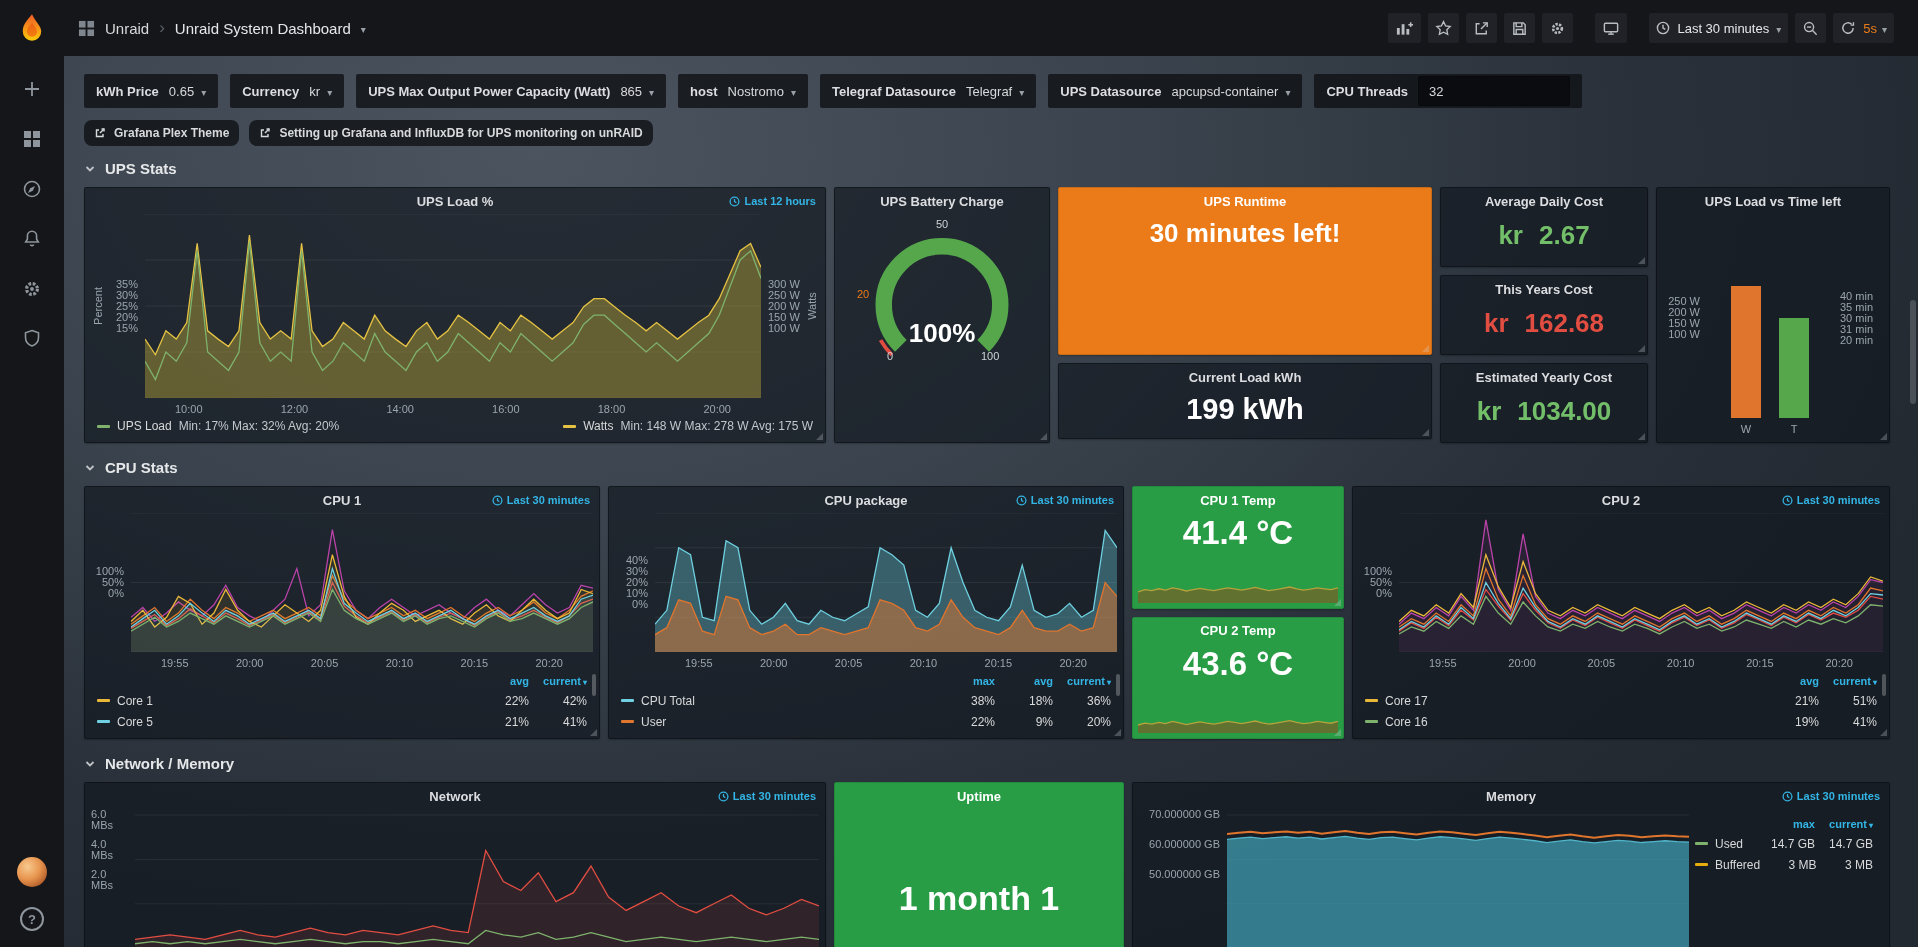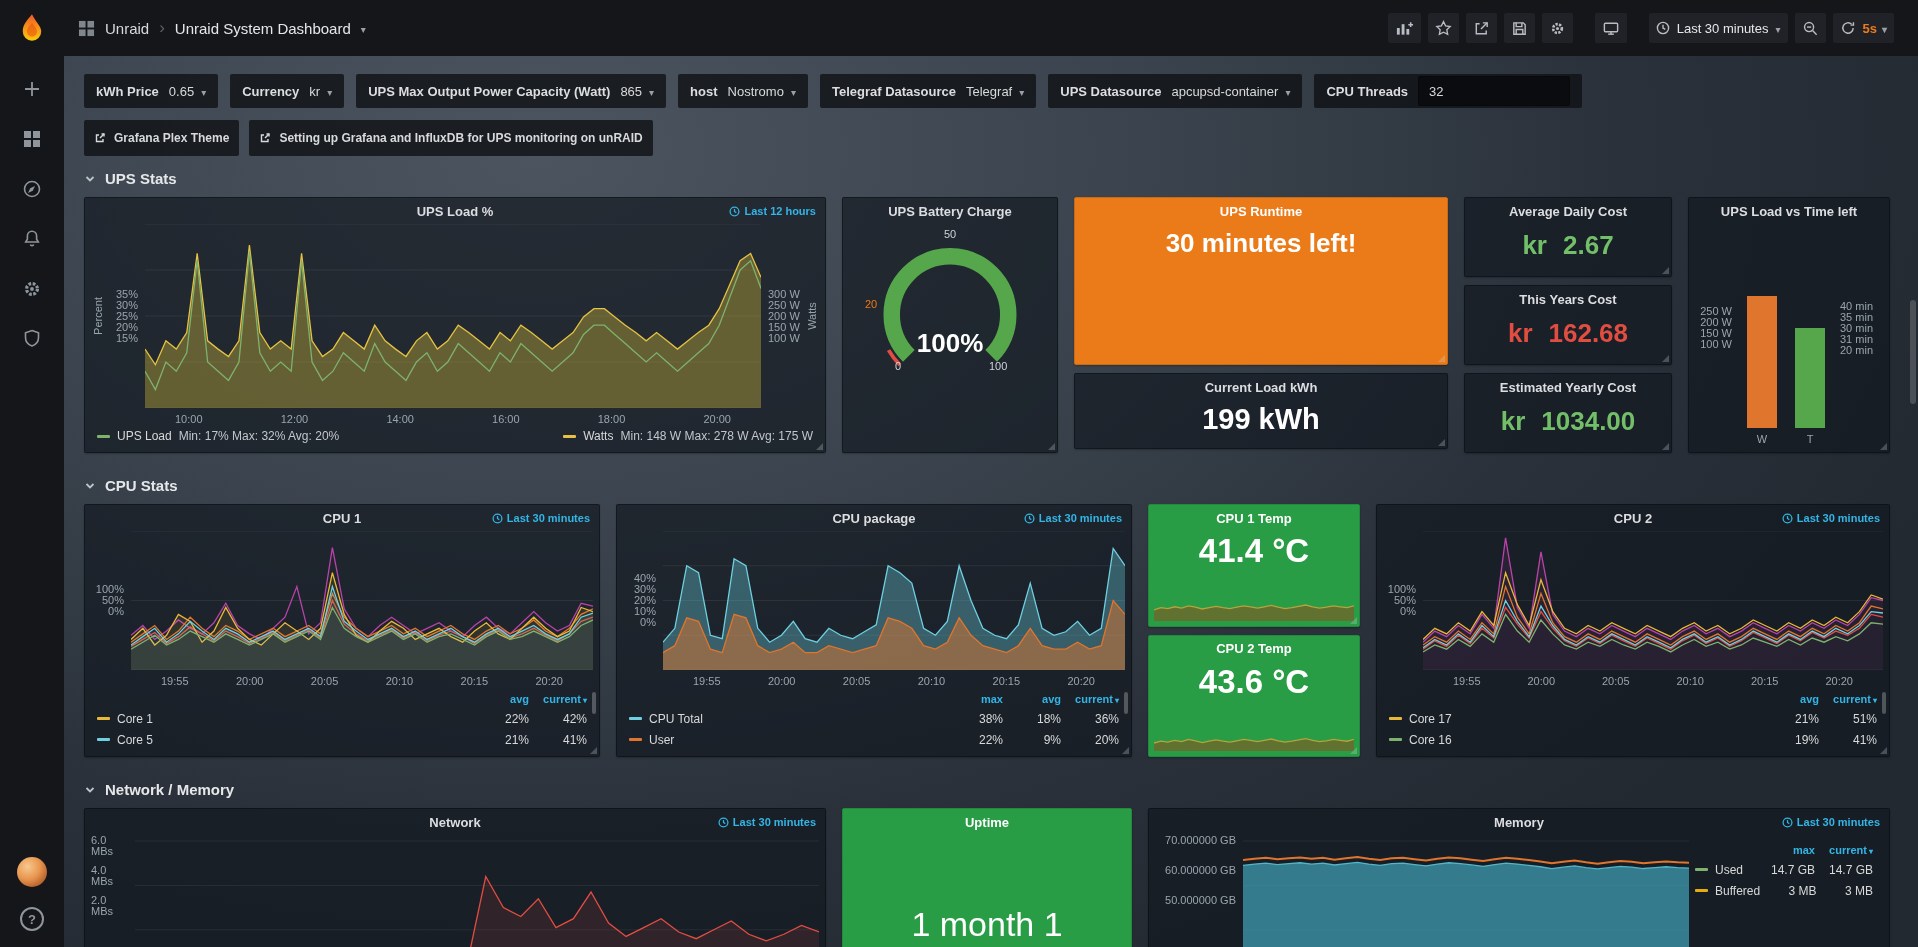--- a/index.html
+++ b/index.html
@@ -20,32 +20,32 @@
 .bc{display:flex;align-items:center;gap:10px}
 .bc-sep::after{content:"›";font-size:17px;color:#5a6168}
 .bc-app{font-size:15px;color:#d8d9da}
 .bc-page{font-size:15px;color:#e5e7e9}
 .caret::after{content:"▾";font-size:10px;color:#9aa0a8}
 .nav-right{margin-left:auto;display:flex;align-items:center;gap:7px}
 .nav-btn{height:30px;min-width:30px;background:#202227;border-radius:2px;display:flex;align-items:center;justify-content:center;color:#b9bdc3;padding:0 7px;gap:7px}
 .nav-btn svg{display:block}
 .nav-gap{width:8px}
 .time-text{font-size:13px;color:#e5e7e9}
-.refresh-int{font-size:13px;font-weight:bold;color:#eb7b18;display:flex;align-items:center;gap:5px}
+.refresh-int{font-size:13px;font-weight:normal;color:#eb7b18;display:flex;align-items:center;gap:5px}
 
 .content{position:absolute;left:64px;top:56px;right:0;bottom:0;overflow:hidden;padding:10px 28px 0 20px}
 .vars-row{display:flex;align-items:center;gap:12px;margin:8px 0 12px}
 .var-chip{display:flex;align-items:center;gap:10px;height:34px;background:rgba(16,18,22,0.82);border-radius:2px;padding:0 12px}
 .var-label{font-size:13px;font-weight:bold;color:#dcdde0;white-space:nowrap}
 .var-value{font-size:13px;color:#d8d9da;display:flex;align-items:center;gap:7px;white-space:nowrap}
 .var-input{width:152px;height:30px;background:#0a0c0f;border:1px solid #08090b;color:#d8d9da;font:13px "Liberation Sans",sans-serif;padding:0 10px;border-radius:2px}
 .links-row{display:flex;align-items:center;gap:10px;margin-bottom:12px}
-.link-chip{display:flex;align-items:center;gap:8px;height:36px;background:rgba(16,18,22,0.82);border-radius:2px;padding:0 10px;font-size:12px;font-weight:bold;color:#d8d9da}
+.link-chip{display:flex;align-items:center;gap:8px;height:26px;background:rgba(16,18,22,0.82);border-radius:8px;padding:0 10px;font-size:12px;font-weight:bold;color:#d8d9da}
 .section-header{display:flex;align-items:center;gap:9px;margin:14px 0 10px;font-size:15px;font-weight:bold;color:#e5e7e9;cursor:pointer}
-.row{display:flex;gap:16px;margin-bottom:24px}
+.row{display:flex;gap:8px;margin-bottom:16px}
 
 .panel{position:relative;background:rgba(17,23,30,0.66);border:1px solid rgba(8,10,13,0.5);border-radius:2px;box-shadow:0 1px 2px rgba(0,0,0,0.25)}
 .panel-title{height:26px;display:flex;align-items:center;justify-content:center;font-size:13px;font-weight:bold;color:#dcdde0;white-space:nowrap;cursor:pointer}
 .badge{position:absolute;top:7px;right:9px;display:flex;align-items:center;gap:4px;color:#33b5e5;font-size:11px;font-weight:bold;z-index:3}
 .rsz{position:absolute;right:2px;bottom:2px;width:0;height:0;border-left:7px solid transparent;border-bottom:7px solid rgba(210,215,220,0.28)}
 .panel.orange{background:#eb7b18;border-color:#c96a15}
 .panel.greenbg{background:#299c46;border-color:#238a3d}
 
 .chart-wrap{position:absolute;left:6px;right:6px;top:26px;bottom:6px;display:flex;flex-direction:column}
 .upper{flex:1;display:flex;min-height:0}
@@ -75,21 +75,21 @@
 .lt-val{width:58px;text-align:right;color:#d8d9da}
 .legend-scroll{position:absolute;right:-3px;top:4px;width:4px;height:22px;border-radius:2px;background:rgba(255,255,255,0.25)}
 
 .stat-value{position:absolute;left:0;right:0;top:22px;bottom:6px;display:flex;align-items:center;justify-content:center;font-weight:bold;color:#fff;gap:16px;white-space:nowrap}
 .v27{font-size:27px}.v29{font-size:29px}.v26{font-size:26px}
 .green{color:#73bf69}.red{color:#e24d42}
 .runtime-value{position:absolute;left:0;right:0;top:30px;text-align:center;font-size:26px;line-height:1.18;font-weight:bold;color:#fff;padding:0 16px}
 .temp-value{position:absolute;top:24px;left:0;right:0;height:44px;display:flex;align-items:center;justify-content:center;font-size:33px;font-weight:bold;color:#fff}
 .spark{position:absolute;left:5px;right:5px;bottom:5px;height:40px}
 .spark svg{width:100%;height:100%;display:block}
-.uptime-value{position:absolute;left:0;right:0;top:96px;text-align:center;font-size:34px;font-weight:normal;color:#fff;white-space:nowrap}
+.uptime-value{position:absolute;left:0;right:0;top:96px;text-align:center;font-size:34px;font-weight:bold;color:#fff;white-space:nowrap}
 
 .gauge-area{position:absolute;left:0;right:0;top:28px;bottom:0}
 .gauge-area svg{display:block;margin:0 auto}
 .g-lab{position:absolute;font-size:11px;color:#cfd3d7}
 .g-mid{left:0;right:0;top:2px;text-align:center}
 .g-min{left:52px;top:134px}
 .g-max{left:146px;top:134px}
 .g-thr{left:22px;top:72px;color:#eb7b18 !important}
 .g-value{position:absolute;left:0;right:0;top:102px;text-align:center;font-size:26px;font-weight:bold;color:#fff}
 

